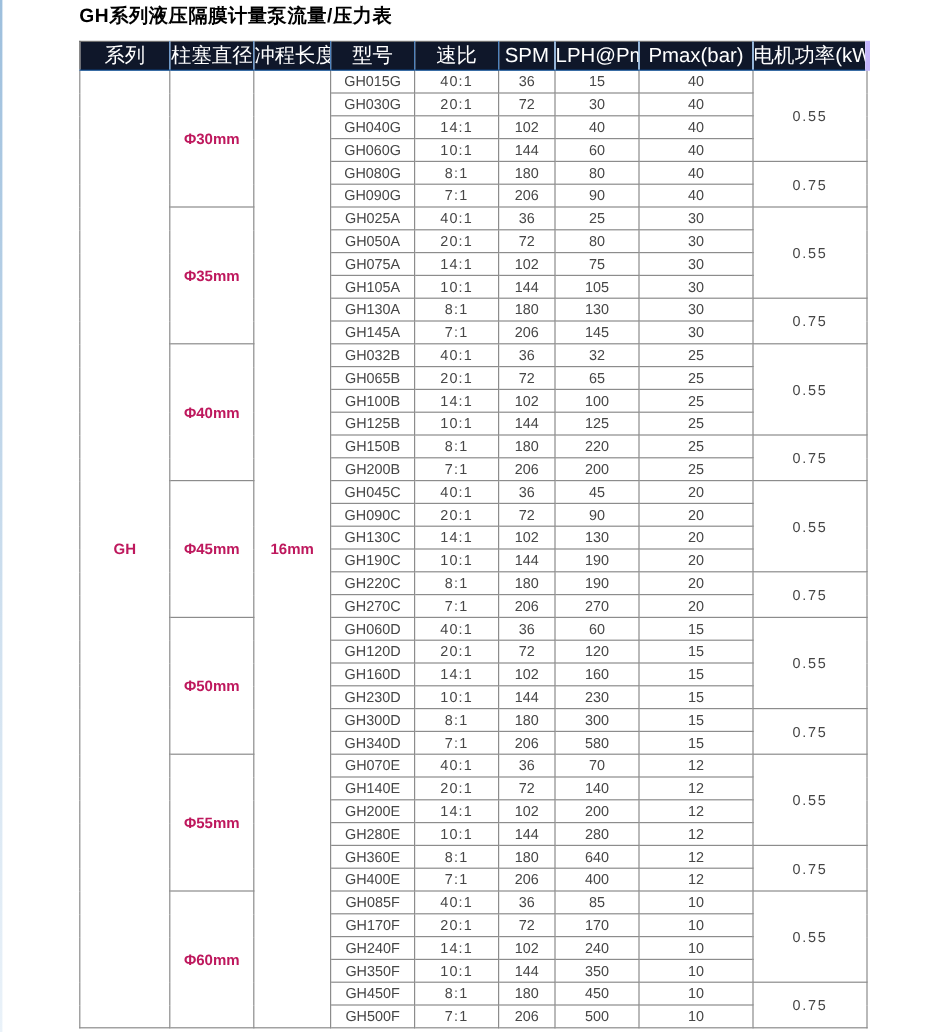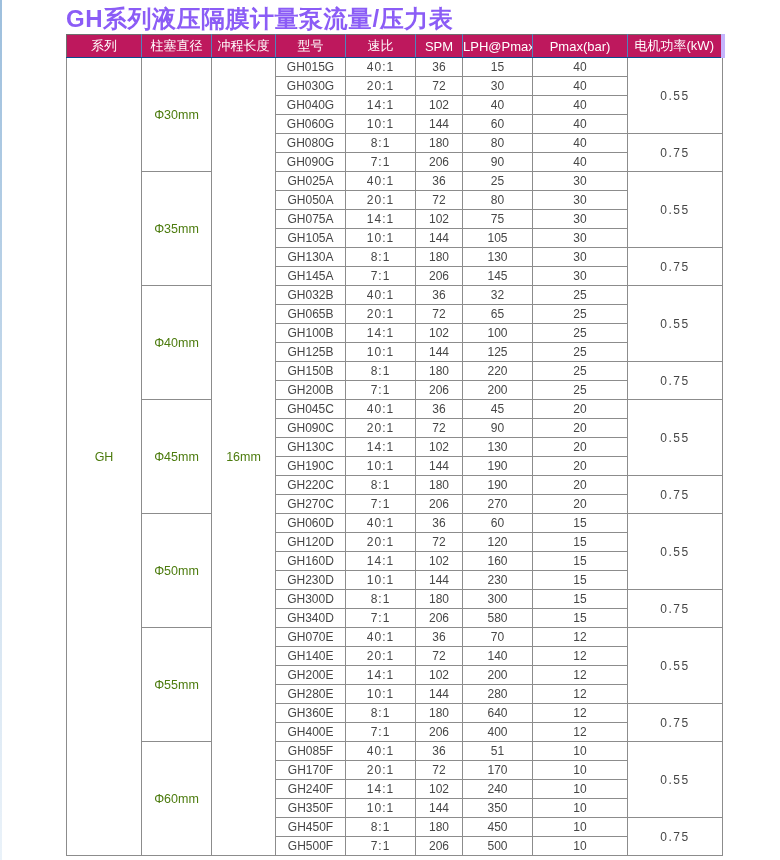--- a/index.html
+++ b/index.html
@@ -9,50 +9,50 @@
     background:#ffffff;
     font-family:"Liberation Sans","DejaVu Sans",sans-serif;
     overflow:hidden;
   }
   .page-edge{
     position:absolute;left:0;top:0;width:2px;height:860px;
     background:linear-gradient(to bottom,#9dbfdd,#cfe0ef 60%,#eaf2f9);
   }
   .page-title{
     position:absolute;left:66px;top:3px;margin:0;
-    font-size:24px;font-weight:bold;color:#8b5cf6;
+    font-size:16px;font-weight:bold;color:#000000;
     letter-spacing:0.5px;white-space:nowrap;
   }
   table.spec{
     position:absolute;left:66px;top:34px;
     width:656px;table-layout:fixed;
     border-collapse:collapse;
     border:1px solid #6e6e6e;
   }
   thead th{
-    background:#be185d;color:#ffffff;
-    font-size:13px;font-weight:normal;
+    background:#0f172a;color:#ffffff;
+    font-size:17px;font-weight:normal;
     height:22px;padding:0;
     border:none;
     border-right:1px solid #4f83bd;
     border-bottom:1px solid #0b4a8e;
     text-align:center;vertical-align:middle;
     white-space:nowrap;overflow:hidden;
   }
   thead th:last-child{border-right:4px solid #c4b5fd;}
   tbody td{
     border:1px solid #8c8c8c;
     height:18px;padding:0;
     font-size:12px;color:#464646;
     text-align:center;vertical-align:middle;
     white-space:nowrap;overflow:hidden;
   }
   tbody tr.group-start td,
   tbody tr.block-start td{border-top-color:#6e6e6e;}
-  td.merged{font-size:12.5px;color:#4d7c0f;}
+  td.merged{font-size:12.5px;color:#be185d;font-weight:bold;}
   td.cell-ratio{letter-spacing:1px;}
   td.cell-power{letter-spacing:1.5px;}
 </style>
 </head>
 <body>
 
 <div class="page-edge"></div>
 
 <h1 class="page-title">GH系列液压隔膜计量泵流量/压力表</h1>
 
@@ -352,21 +352,21 @@
         <td class="cell-ratio">7:1</td>
         <td class="cell-spm">206</td>
         <td class="cell-lph">400</td>
         <td class="cell-pmax">12</td>
       </tr>
       <tr class="group-start">
         <td class="cell-diameter merged" rowspan="6">Φ60mm</td>
         <td class="cell-model">GH085F</td>
         <td class="cell-ratio">40:1</td>
         <td class="cell-spm">36</td>
-        <td class="cell-lph">51</td>
+        <td class="cell-lph">85</td>
         <td class="cell-pmax">10</td>
         <td class="cell-power" rowspan="4">0.55</td>
       </tr>
       <tr>
         <td class="cell-model">GH170F</td>
         <td class="cell-ratio">20:1</td>
         <td class="cell-spm">72</td>
         <td class="cell-lph">170</td>
         <td class="cell-pmax">10</td>
       </tr>

